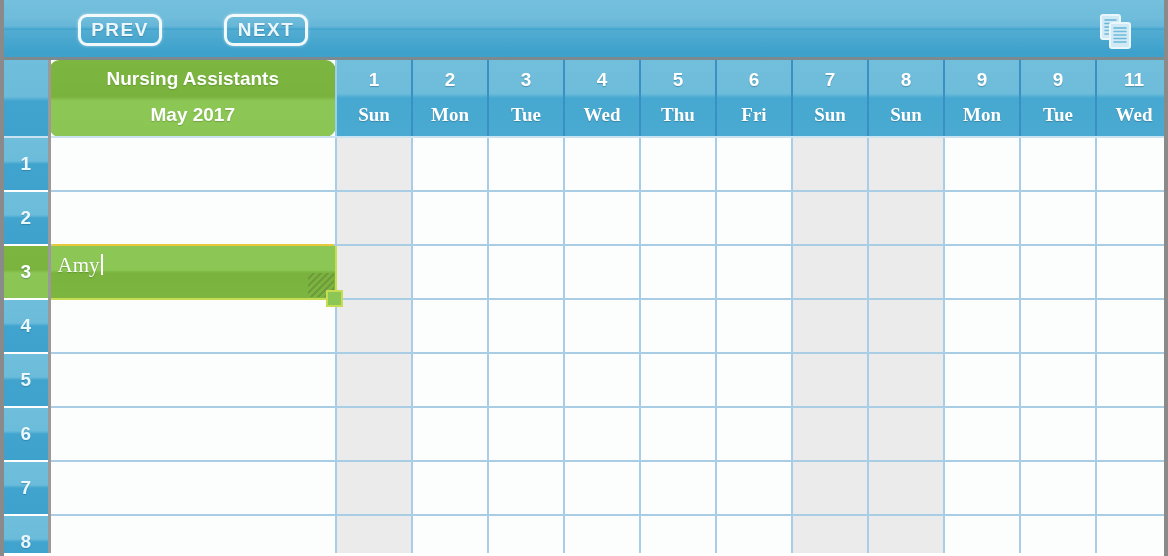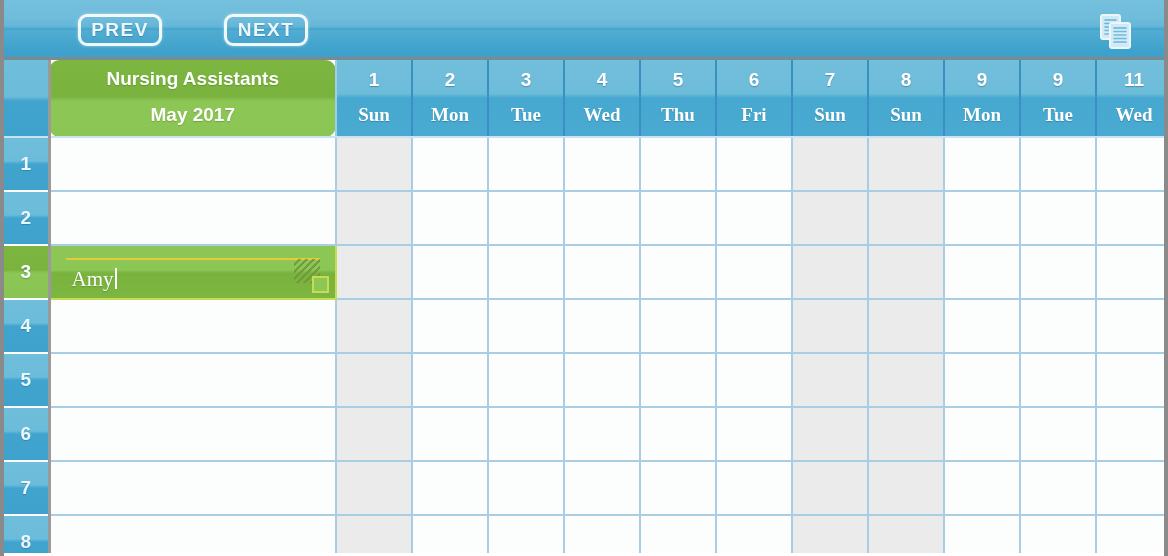--- a/index.html
+++ b/index.html
@@ -195,21 +195,21 @@
     background: #ebebeb;
   }
 
   
   .namecell.editing {
     background: linear-gradient(to bottom,
       #8cc654 0%, #8cc654 46%, #79b23d 52%, #7cb540 100%);
     border: 2px solid #c6dd53;
     border-left: none;
     box-sizing: border-box;
-    padding: 15px;
+    padding: 1px;
   }
   .editing-inner {
     position: relative;
     height: 100%;
     width: 100%;
   }
   .editing-text {
     position: absolute;
     left: 6px;
     top: 6px;

